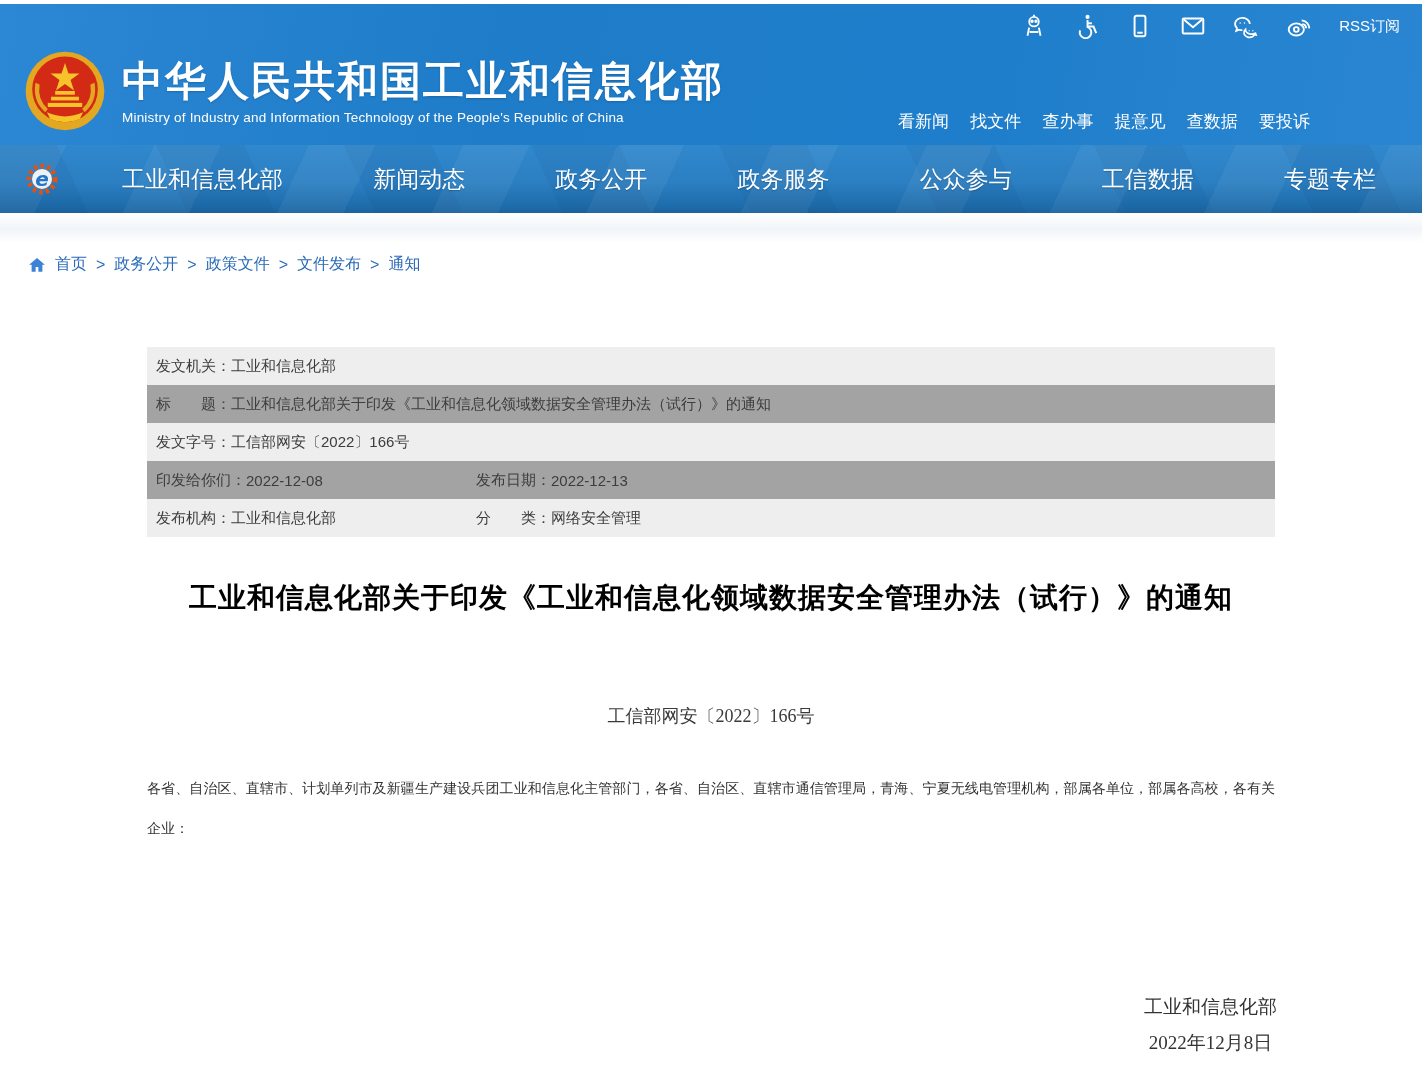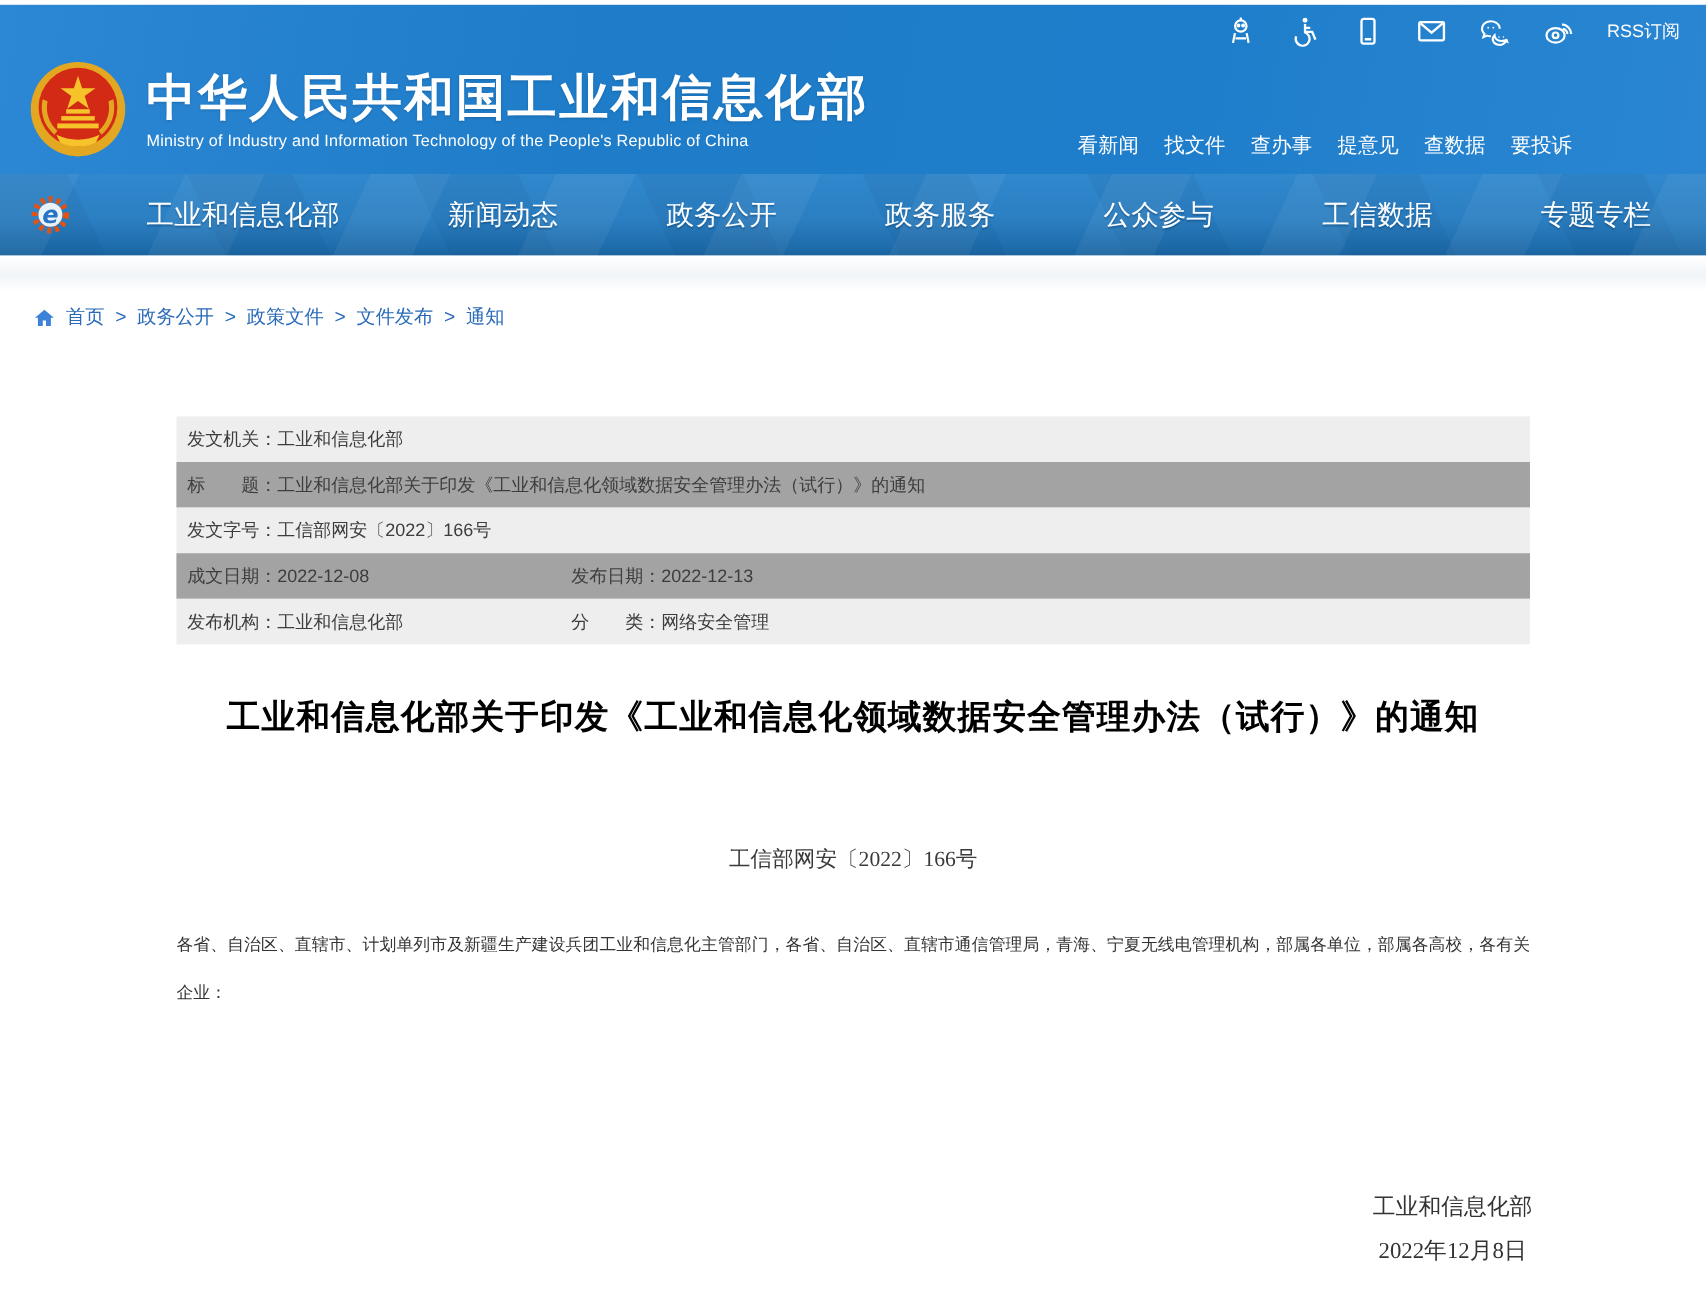--- a/index.html
+++ b/index.html
@@ -231,21 +231,21 @@
   <div class="mrow">
     <span class="mlabel">标　　题：</span>
     <span>工业和信息化部关于印发《工业和信息化领域数据安全管理办法（试行）》的通知</span>
   </div>
   <div class="mrow gray">
     <span class="mlabel">发文字号：</span>
     <span>工信部网安〔2022〕166号</span>
   </div>
   <div class="mrow">
     <div class="mcol1">
-      <span class="mlabel">成文日期：</span>
+      <span class="mlabel">印发给你们：</span>
       <span>2022-12-08</span>
     </div>
     <div class="mcol2">
       <span class="mlabel">发布日期：</span>
       <span>2022-12-13</span>
     </div>
   </div>
   <div class="mrow gray">
     <div class="mcol1">
       <span class="mlabel">发布机构：</span>

